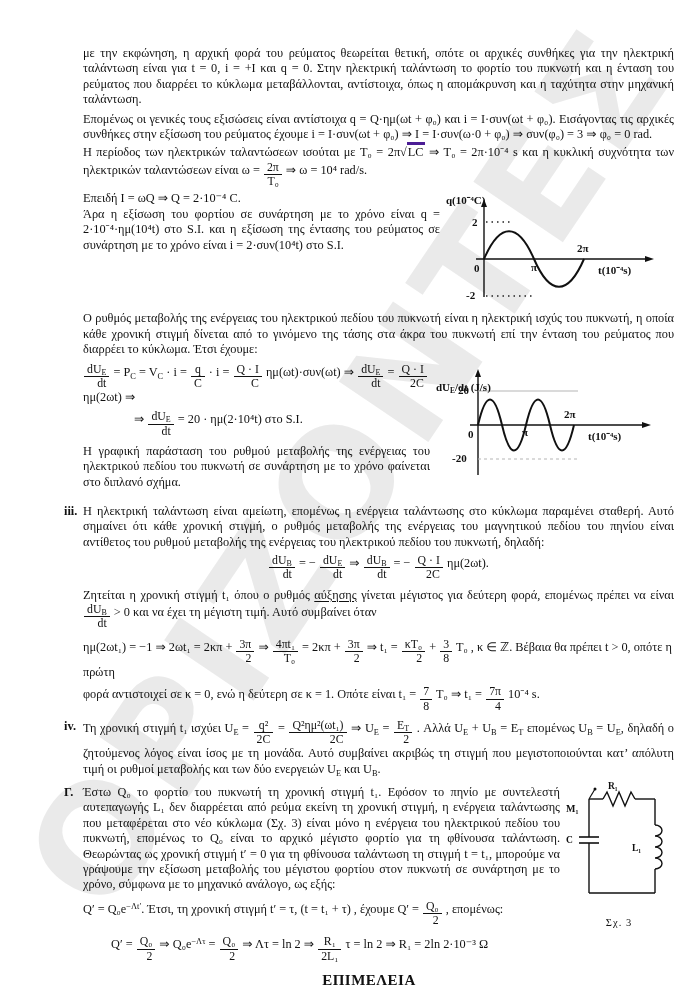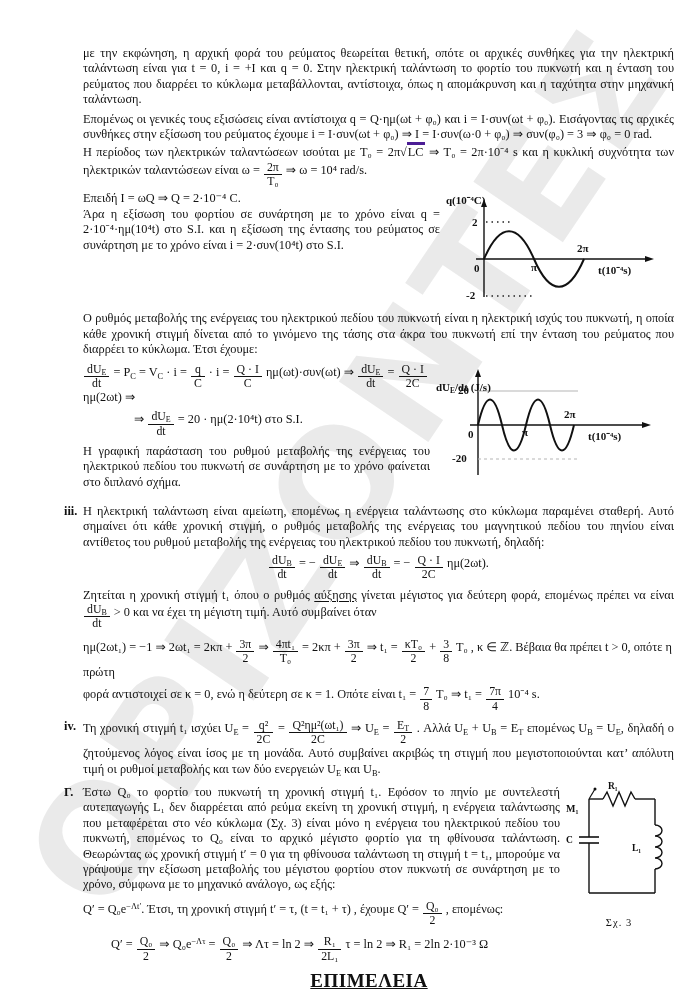--- a/index.html
+++ b/index.html
@@ -10,41 +10,41 @@
        color:#bfbfbf;opacity:.32;white-space:nowrap;z-index:0;}
   .content{position:relative;z-index:1;padding:46px 26px 0 64px;}
   .par{margin-left:19px;}
   .just{text-align:justify;}
   .clear{clear:both;}
   sub{font-size:.68em;vertical-align:-.3em;line-height:0;}
   sup{font-size:.68em;vertical-align:.45em;line-height:0;}
   u{text-underline-offset:2px;}
   .frac{display:inline-block;vertical-align:-.95em;text-align:center;line-height:1.12;font-size:.96em;margin:0 1px;}
   .frac>.num{display:block;border-bottom:1px solid #111;padding:0 3px;}
-  .frac>.den{display:block;padding:0 3px;}
+  .frac>.den{display:block;padding:0 3px;text-align:right;}
   .sqrt{white-space:nowrap;}
   .sqrt .sqrt-bar{border-top:3px solid #4c1d95;padding:0 1px;}
   .eq{margin:5px 0 4px 19px;}
   .eq-center{text-align:center;margin:4px 0;}
   .eq-indent{margin-left:70px;}
   .sec{display:flex;margin-top:6px;}
   .sec-label{width:19px;flex:none;font-weight:bold;}
   .sec-body{flex:1;}
   
   .figwrap{float:right;position:relative;z-index:2;}
   .fig{position:relative;background:transparent;}
   .fig svg{position:absolute;left:0;top:0;}
   .fig .lbl{position:absolute;font-weight:bold;font-size:11px;line-height:11px;white-space:nowrap;}
   .fig-q{width:228px;height:110px;margin:4px 0 0 6px;}
   .fig-du{width:238px;height:120px;margin:2px 0 0 6px;}
   .circuit-wrap{float:right;width:110px;text-align:center;position:relative;z-index:2;margin-left:4px;}
   .circuit-caption{font-size:10.5px;margin-top:4px;letter-spacing:1px;text-align:center;}
   
   .footer{margin-top:10px;text-align:center;}
-  .footer-title{font-weight:bold;text-decoration:underline;font-size:19px;letter-spacing:.5px;}
+  .footer-title{font-weight:bold;font-size:15px;letter-spacing:.5px;}
   .footer-name{font-weight:bold;font-size:13px;line-height:16.5px;letter-spacing:.3px;}
 </style>
 </head>
 <body>
 
 <div class="watermark">ΟΡΙΖΟΝΤΕΣ</div>
 
 <div class="content">
 
   <div class="par just">με την εκφώνηση, η αρχική φορά του ρεύματος θεωρείται θετική, οπότε οι αρχικές συνθήκες για την ηλεκτρική ταλάντωση είναι για t = 0, i = +I και q = 0. Στην ηλεκτρική ταλάντωση το φορτίο του πυκνωτή και η ένταση του ρεύματος που διαρρέει το κύκλωμα μεταβάλλονται, αντίστοιχα, όπως η απομάκρυνση και η ταχύτητα στην μηχανική ταλάντωση.</div>

